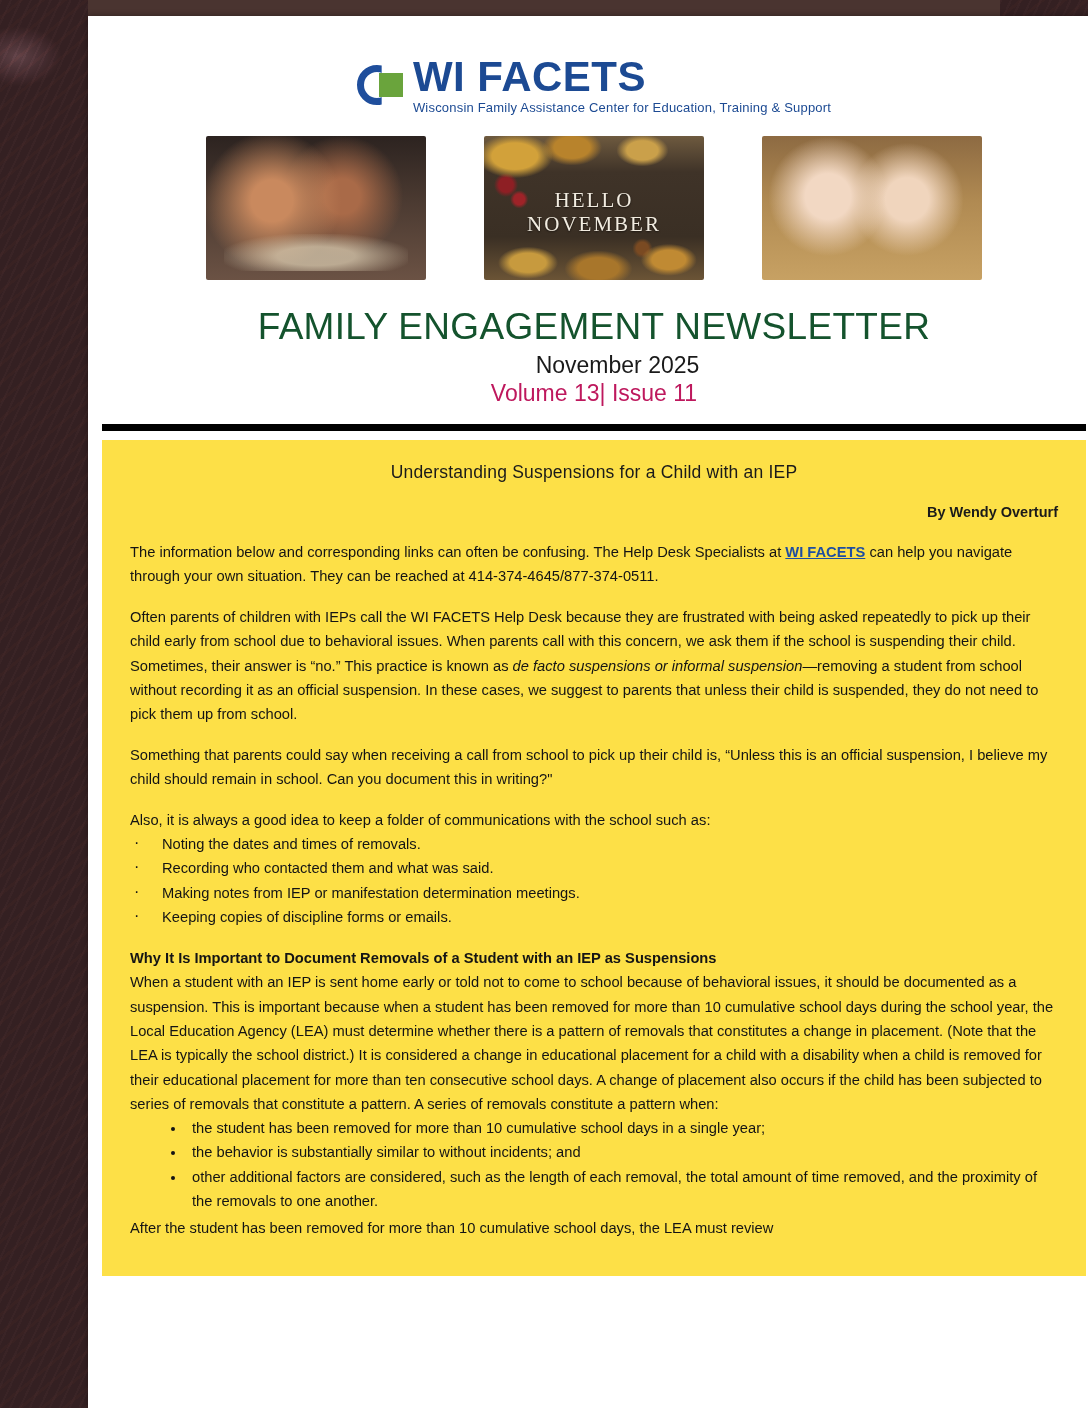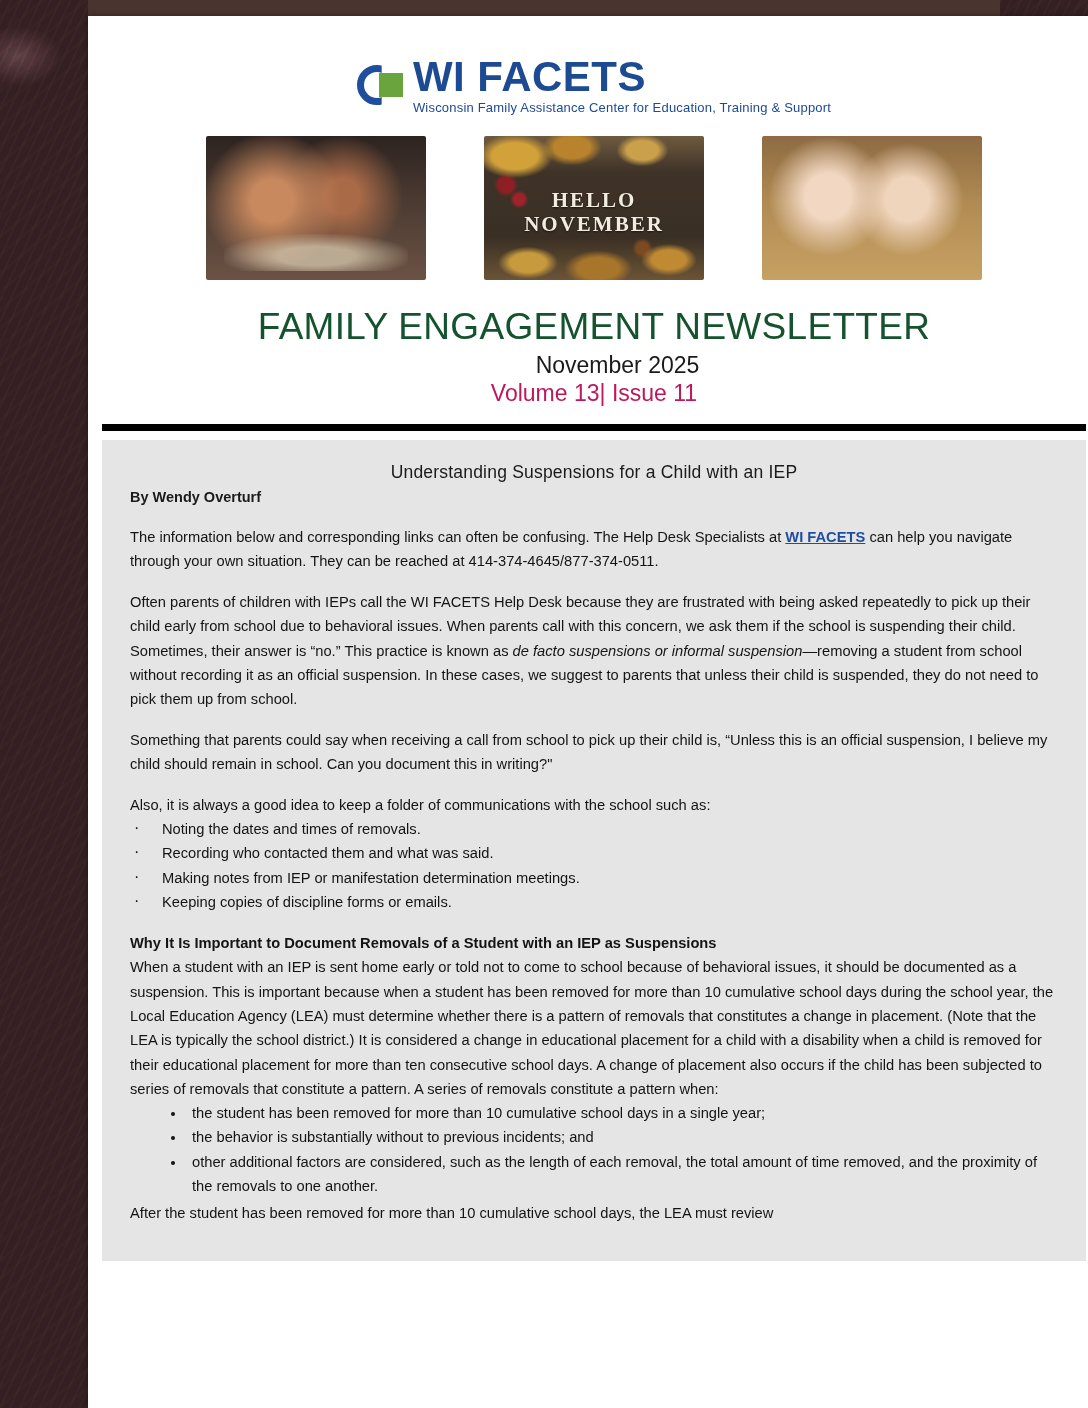--- a/index.html
+++ b/index.html
@@ -131,21 +131,20 @@
     content: "";
     position: absolute;
     left: 8%; bottom: 6%;
     width: 84%; height: 26%;
     background: radial-gradient(ellipse at 50% 60%, #d8c9ae 0 30%, rgba(216,201,174,0) 75%);
     opacity: .75;
   }
   .photo-2 {
     background:
       linear-gradient(180deg, #6e5a3f 0%, #3f3328 25%, #3a2f24 70%, #6b5436 100%);
-    font-weight: bold;
   }
   .photo-2 .leafdeco {
     position: absolute;
     inset: 0;
     background:
       radial-gradient(ellipse 38px 22px at 14% 14%, #d2a13a 0 60%, rgba(210,161,58,0) 100%),
       radial-gradient(ellipse 30px 18px at 40% 8%, #b8832c 0 60%, rgba(184,131,44,0) 100%),
       radial-gradient(ellipse 26px 16px at 72% 10%, #caa04a 0 60%, rgba(202,160,74,0) 100%),
       radial-gradient(circle 12px at 10% 34%, #8e1f24 0 60%, rgba(142,31,36,0) 100%),
       radial-gradient(circle 9px at 16% 44%, #9e2328 0 60%, rgba(158,35,40,0) 100%),
@@ -196,37 +195,37 @@
     margin-top: 1px;
   }
   .rule {
     height: 7px;
     background: #000;
     margin: 17px 14px 0 14px;
   }
 
   
   .panel {
-    background: #e5e5e5;
+    background: #fde047;
     margin: 9px 14px 0 14px;
     padding: 22px 28px 20px 28px;
     box-sizing: border-box;
   }
   .article-title {
     text-align: center;
     font-size: 17.5px;
     color: #1a1a1a;
     letter-spacing: .2px;
   }
   .byline {
-    text-align: left;
+    text-align: right;
     font-size: 14.5px;
     font-weight: bold;
     color: #1a1a1a;
-    margin-top: 6px;
+    margin-top: 21px;
   }
   .body-text {
     font-size: 14.7px;
     line-height: 1.66;
     color: #141414;
     margin-top: 20px;
   }
   .body-text p { margin: 0 0 16px 0; }
   .body-text p.tight { margin-bottom: 0; }
   a.link {
@@ -326,21 +325,21 @@
         <li>Making notes from IEP or manifestation determination meetings.</li>
         <li>Keeping copies of discipline forms or emails.</li>
       </ul>
 
       <p style="margin-top:16px;margin-bottom:0;" class="sub-head">Why It Is Important to Document Removals of a Student with an IEP as Suspensions</p>
 
       <p class="tight">When a student with an IEP is sent home early or told not to come to school because of behavioral issues, it should be documented as a suspension. This is important because when a student has been removed for more than 10 cumulative school days during the school year, the Local Education Agency (LEA) must determine whether there is a pattern of removals that constitutes a change in placement. (Note that the LEA is typically the school district.) It is considered a change in educational placement for a child with a disability when a child is removed for their educational placement for more than ten consecutive school days. A change of placement also occurs if the child has been subjected to series of removals that constitute a pattern. A series of removals constitute a pattern when:</p>
 
       <ul class="bullet-list">
         <li>the student has been removed for more than 10 cumulative school days in a single year;</li>
-        <li>the behavior is substantially without to previous incidents; and</li>
+        <li>the behavior is substantially similar to without incidents; and</li>
         <li>other additional factors are considered, such as the length of each removal, the total amount of time removed, and the proximity of the removals to one another.</li>
       </ul>
 
       <p style="margin-top:2px;">After the student has been removed for more than 10 cumulative school days, the LEA must review</p>
     </div>
   </div>
 
 </div>
 
 </body></html>

